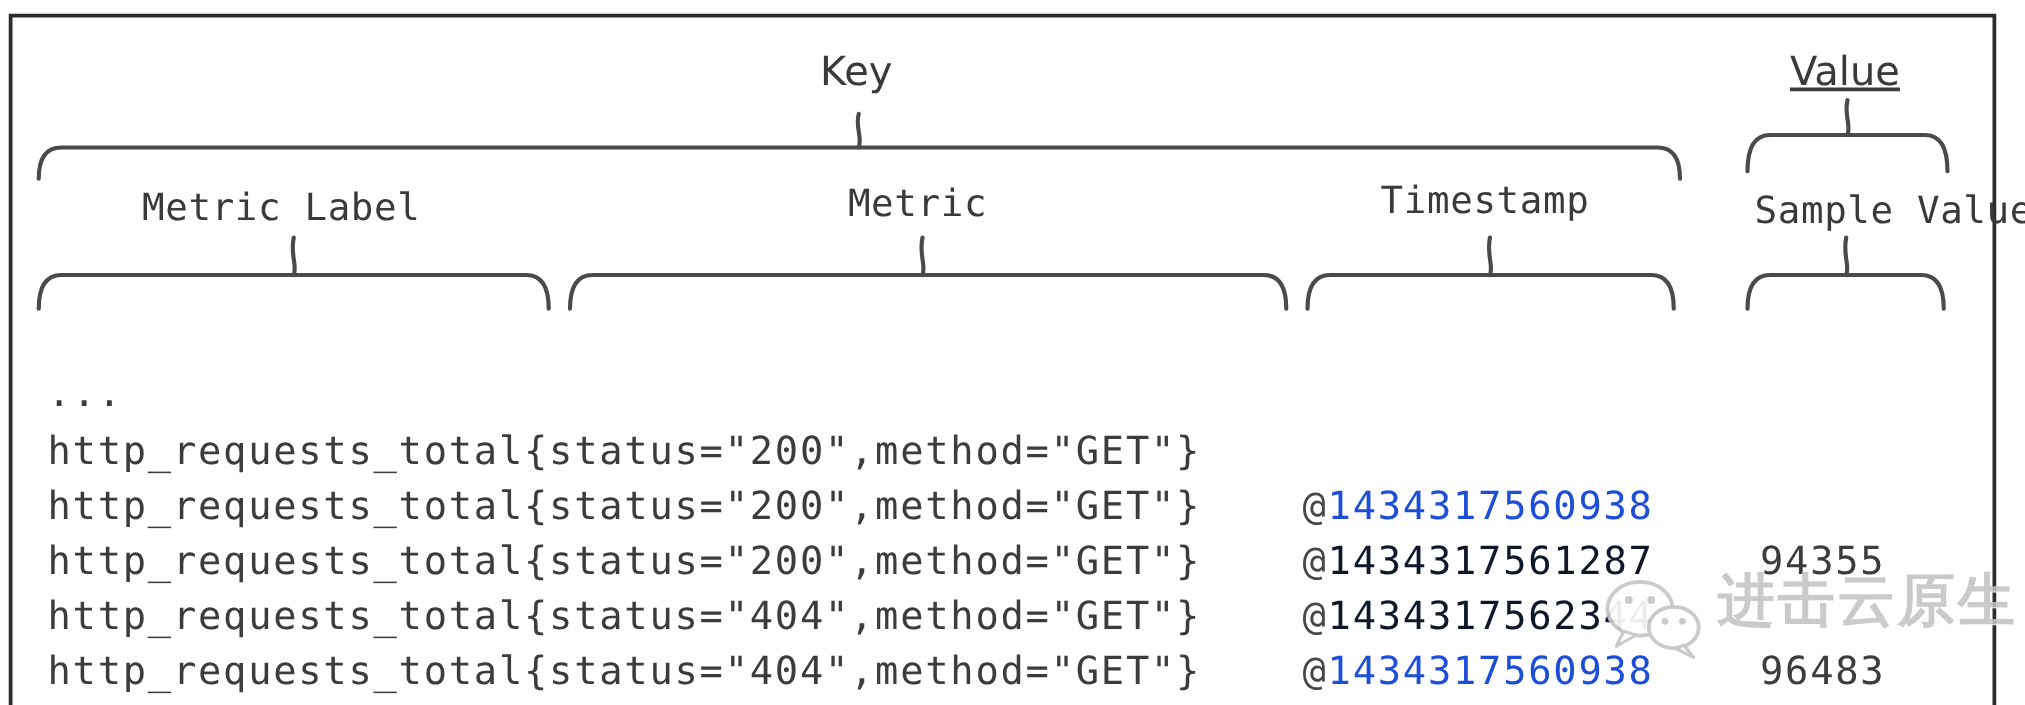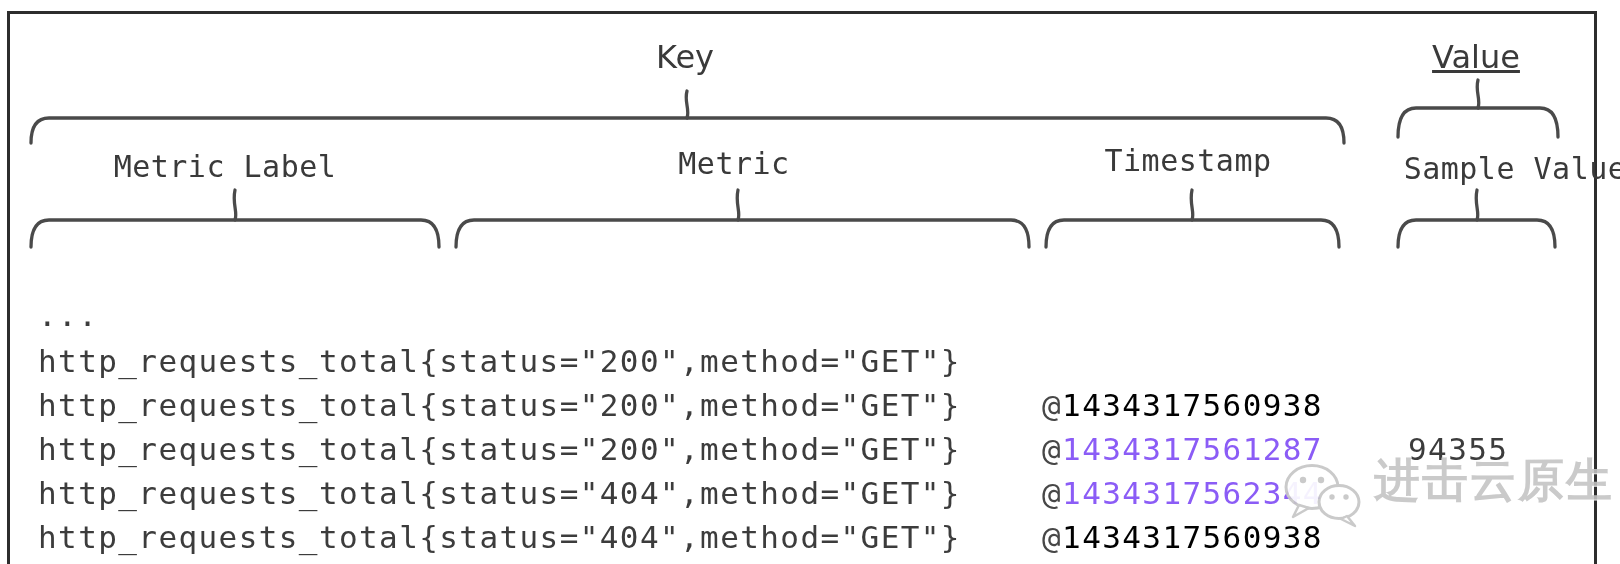--- a/index.html
+++ b/index.html
@@ -29,22 +29,22 @@
   .lbl.mono{font-family:"DejaVu Sans Mono",monospace;font-size:30px;letter-spacing:0.5px;}
   
   .row{
     position:absolute;left:0;width:1620px;height:44px;line-height:44px;
     font-size:31px;letter-spacing:1.4px;color:#3c3c3c;white-space:pre;
   }
   .row .series{position:absolute;left:38px;}
   .row .ts{position:absolute;left:1042px;}
   .row .val{position:absolute;left:1408px;}
   .ts .at{color:#474747;}
-  .ts[data-state="dark"]  .digits{color:#000000;}
-  .ts[data-state="muted"] .digits{color:#8b5cf6;}
+  .ts[data-state="dark"]  .digits{color:#1d4ed8;}
+  .ts[data-state="muted"] .digits{color:#0f172a;}
   .ellipsis-row{top:249px;}
   
   .watermark{position:absolute;left:1230px;top:446px;width:330px;height:90px;pointer-events:none;}
   .wm-logo{position:absolute;left:53px;top:16px;}
   .wm-text{
     position:absolute;left:144px;top:4px;
     font-family:"DejaVu Sans","Liberation Sans",sans-serif;
     font-size:46px;font-weight:bold;letter-spacing:2px;
     color:#c3c3c3;opacity:0.88;
     text-shadow:0 1px 0 #ffffff;
@@ -110,20 +110,21 @@
   </div>
 
   <div class="row" style="top:339px;">
     <span class="series">http_requests_total{status="200",method="GET"}</span>
     <span class="ts" data-state="muted"><span class="at">@</span><span class="digits">1434317561287</span></span>
   </div>
 
   <div class="row" style="top:383px;">
     <span class="series">http_requests_total{status="200",method="GET"}</span>
     <span class="ts" data-state="muted"><span class="at">@</span><span class="digits">1434317562344</span></span>
+    <span class="val">96483</span>
   </div>
 
   <div class="row" style="top:427px;">
     <span class="series">http_requests_total{status="404",method="GET"}</span>
     <span class="ts" data-state="dark"><span class="at">@</span><span class="digits">1434317560938</span></span>
     <span class="val">38473</span>
   </div>
 
   <div class="row" style="top:471px;">
     <span class="series">http_requests_total{status="404",method="GET"}</span>

